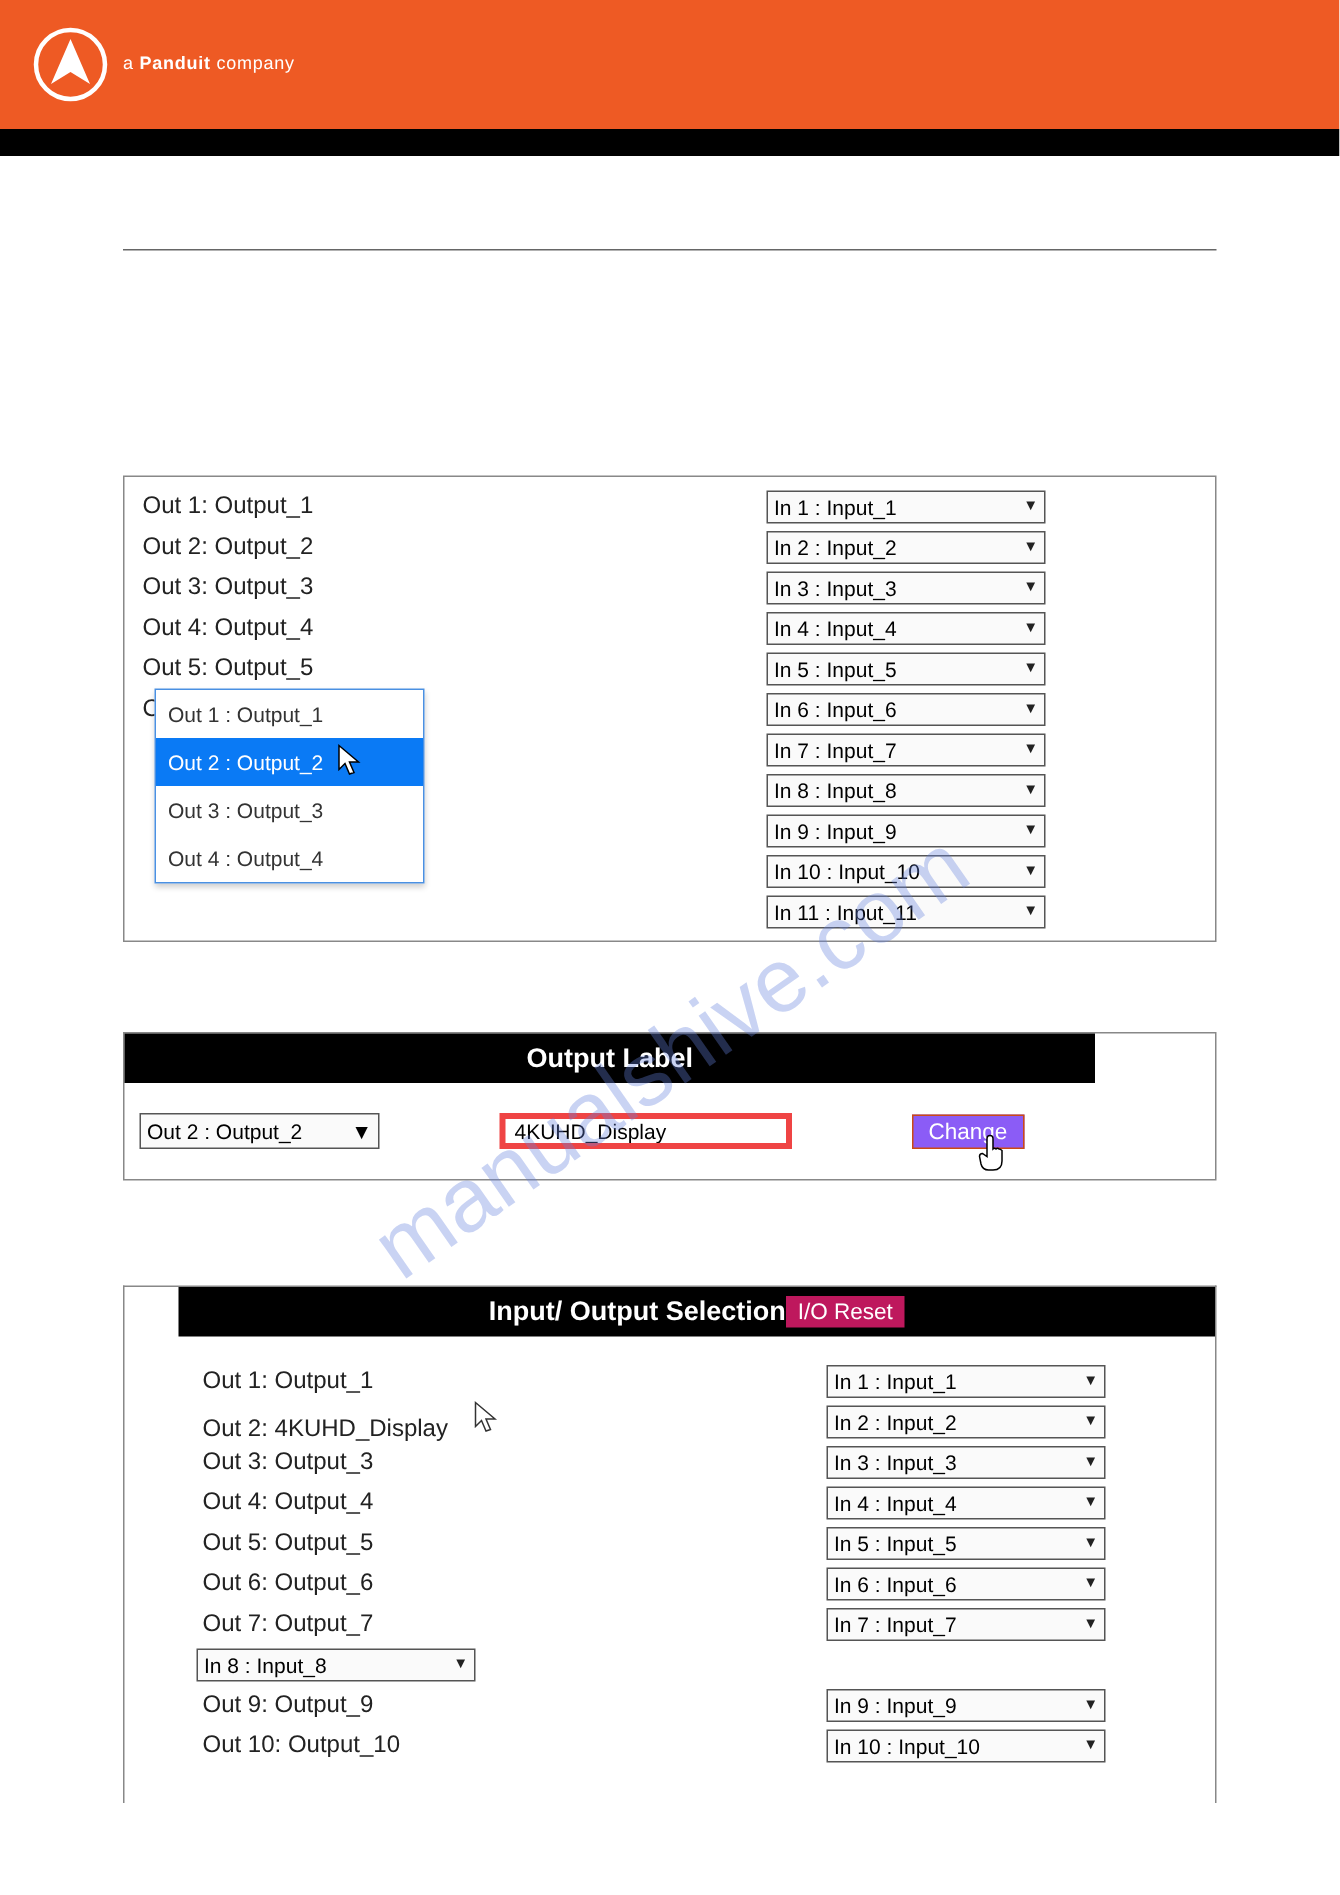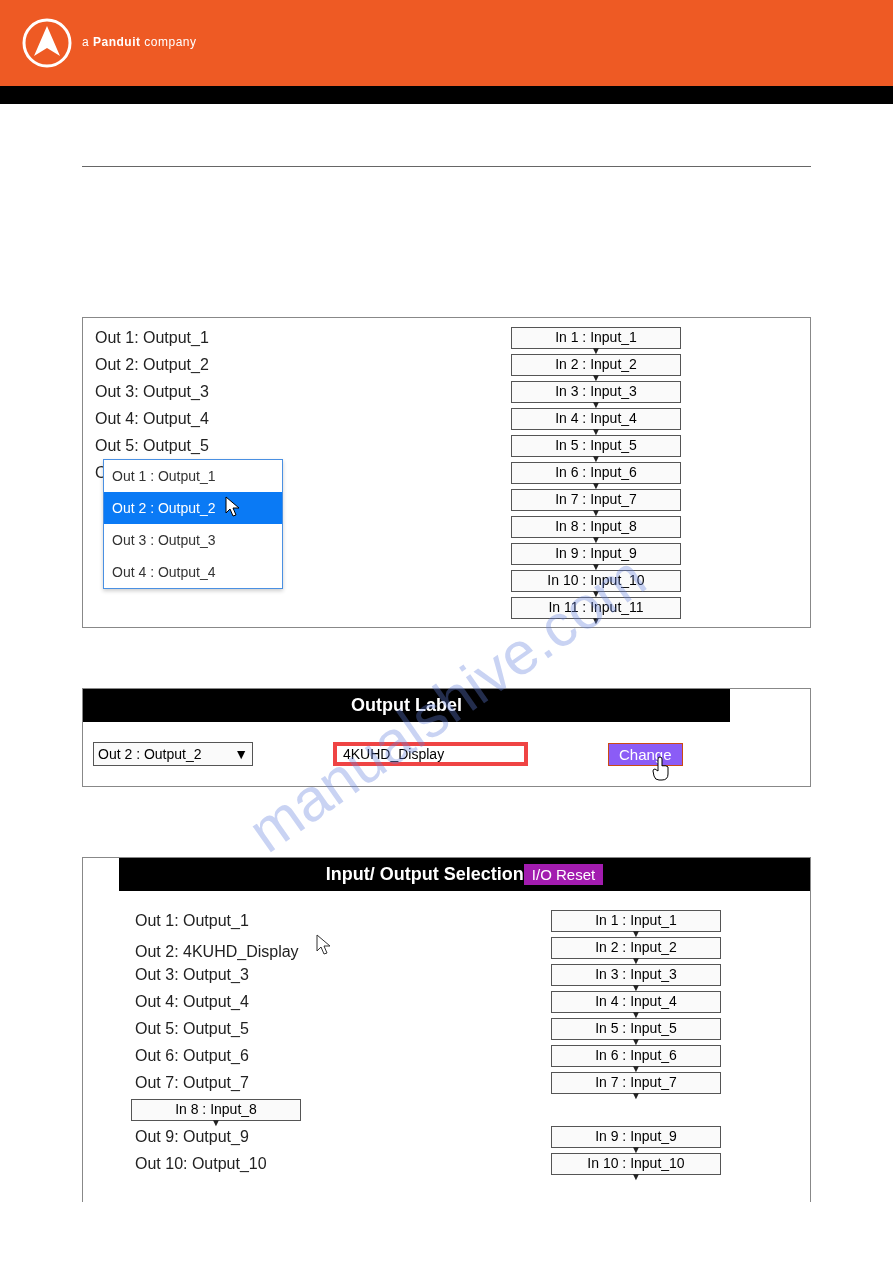--- a/index.html
+++ b/index.html
@@ -18,32 +18,32 @@
     
     .content { padding: 0 40px 40px 40px; position: relative; }
     .divider { border-top: 1px solid #666; margin: 62px 42px 0 42px; }
     
     .panel-wrap { margin: 150px 42px 0 42px; }
     .panel { border: 1px solid #888; background: #fff; position: relative; }
     
     .io-table { width: 100%; padding: 6px 8px; }
     .io-row { display: flex; align-items: center; height: 27px; }
     .out-label { width: 420px; padding-left: 4px; font-size: 16px; color: #222; }
-    .in-select { width: 170px; border: 1px solid #555; background: #fafafa; font-size: 14px; padding: 1px 4px; height: 22px; display: flex; align-items: center; justify-content: space-between; cursor: pointer; flex-direction: column; }
+    .in-select { width: 186px; border: 1px solid #555; background: #fafafa; font-size: 14px; padding: 1px 4px; height: 22px; display: flex; align-items: center; justify-content: space-between; cursor: pointer; }
     .in-select .caret { font-size: 10px; color: #222; }
     
     .dropdown-pop { position: absolute; left: 20px; top: 141px; width: 180px; background: #fff; border: 1px solid #4a90e2; z-index: 5; box-shadow: 0 2px 4px rgba(0,0,0,0.2); }
     .dd-item { padding: 8px 8px; font-size: 14px; cursor: pointer; color: #333; }
     .dd-item.sel { background: #0a7af5; color: #fff; position: relative; }
     .cursor1 { position: absolute; right: 38px; top: 3px; font-size: 18px; color: #000; pointer-events: none; }
     
     .watermark { position: absolute; left: 50%; top: 50%; transform: translate(-50%, -50%) rotate(-35deg); font-size: 60px; color: rgba(100, 130, 220, 0.35); font-weight: 400; pointer-events: none; z-index: 1; white-space: nowrap; }
     
     .section-header { background: #000; color: #fff; font-size: 18px; font-weight: 700; padding: 6px 10px; display: flex; justify-content: center; align-items: center; }
-    .io-reset-btn { background: #a21caf; color: #fff; padding: 2px 8px; font-size: 15px; font-weight: 400; cursor: pointer; }
+    .io-reset-btn { background: #be185d; color: #fff; padding: 2px 8px; font-size: 15px; font-weight: 400; cursor: pointer; }
     
     .output-label-body { padding: 20px 10px; display: flex; align-items: center; gap: 80px; position: relative; }
     .ol-select { width: 160px; border: 1px solid #555; background: #fafafa; font-size: 14px; padding: 2px 4px; height: 24px; display: flex; align-items: center; justify-content: space-between; cursor: pointer; }
     .ol-input { width: 195px; border: 4px solid #ef4444; background: #fff; font-size: 14px; padding: 2px 6px; height: 24px; }
     .change-btn { background: #8b5cf6; color: #fff; border: 1px solid #cc4a14; padding: 2px 10px; font-size: 15px; cursor: pointer; position: relative; }
     .cursor2 { position: absolute; right: 10px; top: 12px; font-size: 20px; pointer-events: none; }
     
     .panel2-wrap { margin: 60px 42px 0 42px; }
     .panel3-wrap { margin: 70px 42px 0 42px; }
     

